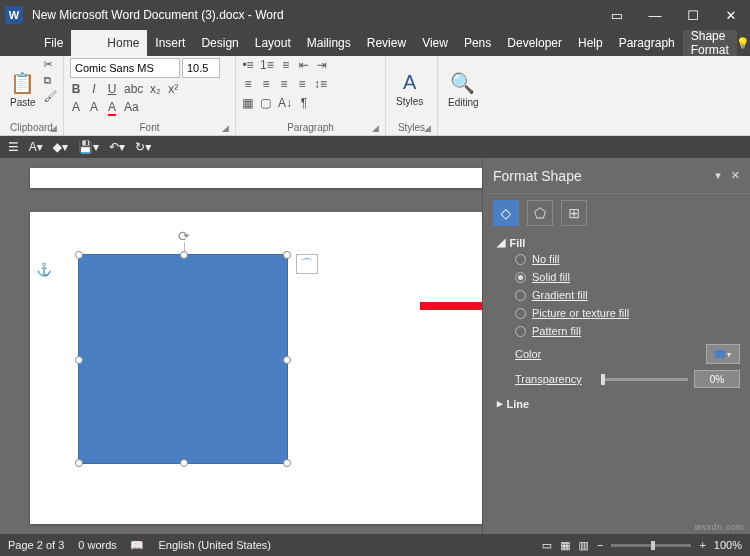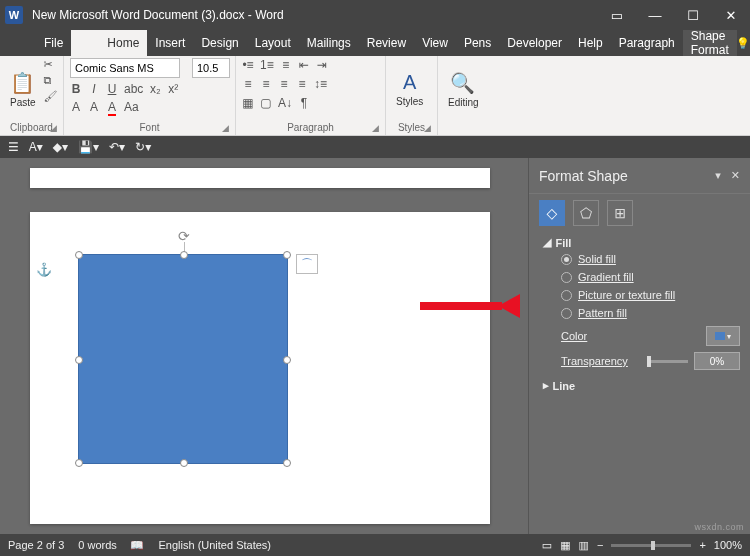--- a/index.html
+++ b/index.html
@@ -26,21 +26,21 @@
 
 
 .ribbon { height: 80px; background: #f3f2f1; border-bottom: 1px solid #d0d0d0; display: flex; }
 .rgroup { border-right: 1px solid #d8d8d8; padding: 2px 6px 0 6px; display: flex; flex-direction: column; justify-content: space-between; }
 .rgroup .glabel { text-align: center; font-size: 10px; color: #666; padding: 2px 0; position: relative; }
 .rgroup .glabel .launcher { position: absolute; right: 0; bottom: 2px; font-size: 9px; color: #888; }
 .rgroup .gbody { flex: 1; display: flex; align-items: flex-start; gap: 4px; }
 .btncol { display: flex; flex-direction: column; align-items: center; justify-content: center; height: 62px; font-size: 10px; color: #333; padding: 0 4px; gap: 2px; }
 .btncol .bigicon { font-size: 20px; }
 .minibtns { display: flex; flex-direction: column; gap: 3px; font-size: 11px; color: #555; }
-.fontrow { display: flex; gap: 12px; align-items: center; border-radius: 10px; }
+.fontrow { display: flex; gap: 2px; align-items: center; border-radius: 10px; }
 .fontsel { border: 1px solid #bbb; background: #fff; font-size: 11px; height: 20px; padding: 0 4px; }
 .fontsel.name { width: 110px; }
 .fontsel.size { width: 38px; }
 .iconrow { display: flex; gap: 6px; font-size: 12px; color: #555; align-items: center; }
 .iconrow span { min-width: 12px; text-align: center; }
 
 
 .qat { height: 22px; background: #444; display: flex; align-items: center; gap: 10px; padding: 0 8px; color: #eee; font-size: 12px; }
 
 
@@ -50,21 +50,21 @@
 .page-main { position: absolute; top: 54px; left: 30px; width: 460px; bottom: 10px; background: #fff; box-shadow: 0 1px 3px rgba(0,0,0,.3); }
 .anchor { position: absolute; left: 36px; top: 104px; color: #3a6fb7; font-size: 13px; }
 .rot-handle { position: absolute; left: 178px; top: 70px; color: #888; font-size: 14px; }
 .rot-line { position: absolute; left: 184px; top: 84px; width: 1px; height: 14px; background: #bbb; }
 .shape { position: absolute; left: 78px; top: 96px; width: 210px; height: 210px; background: #4a7fc3; border: 1px solid #3a6aa8; }
 .handle { position: absolute; width: 8px; height: 8px; background: #fff; border: 1px solid #888; border-radius: 50%; }
 .layout-opt { position: absolute; left: 296px; top: 96px; width: 22px; height: 20px; background: #fff; border: 1px solid #bbb; display: flex; align-items: center; justify-content: center; font-size: 12px; color: #4a7fc3; }
 .arrow { position: absolute; left: 420px; top: 136px; width: 100px; height: 24px; pointer-events: none; }
 
 
-.pane { width: 222px; background: #6b6b6b; border-left: 1px solid #555; color: #eee; font-size: 11px; display: flex; flex-direction: column; }
+.pane { width: 268px; background: #6b6b6b; border-left: 1px solid #555; color: #eee; font-size: 11px; display: flex; flex-direction: column; }
 .pane-header { height: 36px; display: flex; align-items: center; padding: 0 10px; font-size: 14px; justify-content: space-between; border-bottom: 1px solid #777; }
 .pane-header .phbtns { display: flex; gap: 10px; font-size: 11px; color: #ddd; }
 .pane-tabs { display: flex; gap: 8px; padding: 6px 10px; }
 .ptab { width: 26px; height: 26px; border: 1px solid #888; display: flex; align-items: center; justify-content: center; font-size: 14px; color: #ddd; }
 .ptab.active { background: #4a7fc3; border-color: #4a7fc3; color: #fff; }
 .section { padding: 4px 10px 2px 14px; }
 .sectitle { display: flex; align-items: center; gap: 4px; font-weight: bold; cursor: pointer; }
 .radios { padding: 4px 0 4px 18px; display: flex; flex-direction: column; gap: 6px; }
 .radio { display: flex; align-items: center; gap: 6px; cursor: pointer; }
 .radio .dot { width: 11px; height: 11px; border: 1px solid #bbb; border-radius: 50%; display: flex; align-items: center; justify-content: center; }
@@ -258,20 +258,24 @@
       <div class="ptab active">◇</div>
       <div class="ptab">⬠</div>
       <div class="ptab">⊞</div>
     </div>
     <div class="section">
       <div class="sectitle">
         <span>◢</span>
         <span>Fill</span>
       </div>
       <div class="radios">
+        <div class="radio">
+            <span class="dot"></span>
+            <span class="lbl">No fill</span>
+          </div>
         <div class="radio sel">
             <span class="dot"></span>
             <span class="lbl">Solid fill</span>
           </div>
         <div class="radio">
             <span class="dot"></span>
             <span class="lbl">Gradient fill</span>
           </div>
         <div class="radio">
             <span class="dot"></span>

